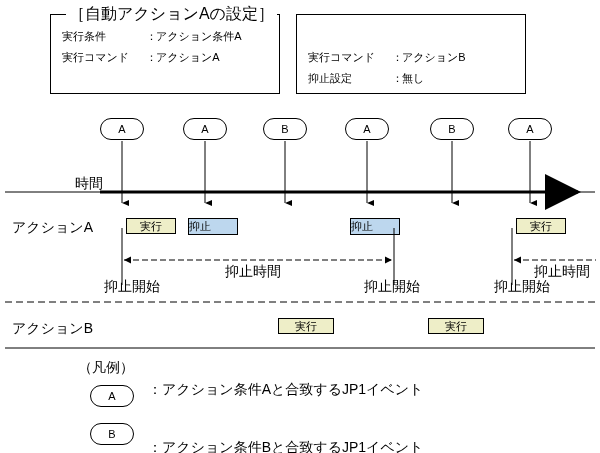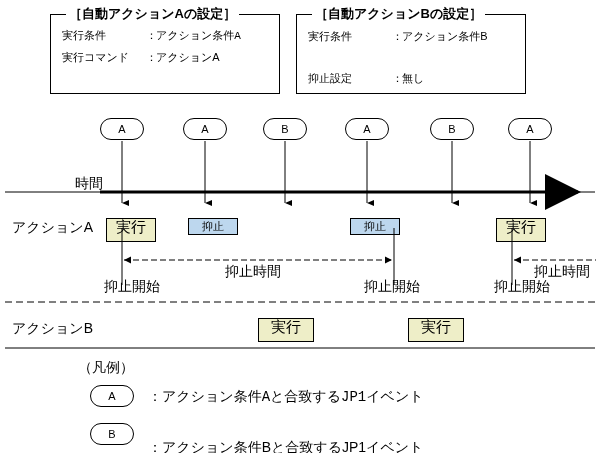--- a/index.html
+++ b/index.html
@@ -27,23 +27,22 @@
     position: absolute;
     border: 1px solid #000;
     background: #fff;
     box-sizing: border-box;
   }
   .setting-title {
     position: absolute;
     background: #fff;
     padding: 0 3px;
     white-space: nowrap;
-    font-size: 13px;
+    font-size: 16px;
     line-height: 12px;
-    font-weight: bold;
   }
   .setting-row {
     position: absolute;
     white-space: nowrap;
     font-size: 11px;
     line-height: 12px;
   }
   .row-label {
     display: inline-block;
     width: 84px;
@@ -68,64 +67,63 @@
   
   .lbl {
     position: absolute;
     white-space: nowrap;
     font-size: 14px;
     line-height: 12px;
   }
   
   .exec-box {
     position: absolute;
-    height: 24px;
+    height: 16px;
     border: 1px solid #000;
     background: #eeeec8;
     box-sizing: border-box;
     text-align: center;
     line-height: 15px;
-    font-size: 15px;
+    font-size: 11px;
+    margin-left: 20px;
   }
   .supp-box {
     position: absolute;
     height: 17px;
     border: 1px solid #000;
     background: #bdd7ee;
     box-sizing: border-box;
-    text-align: center;
     line-height: 15px;
     font-size: 11px;
   }
   svg.overlay {
     position: absolute;
     left: 0; top: 0;
     width: 600px;
     height: 453px;
     pointer-events: none;
   }
 </style>
 </head>
 <body>
 
 <div class="canvas">
 
   <div class="setting-box" style="left:50px; top:14px; width:230px; height:80px;"></div>
   <div class="setting-title" style="left:66px; top:8px;">［自動アクションAの設定］</div>
-  <div class="setting-row" style="left:62px; top:30px;font-family:Liberation Mono, monospace;">
+  <div class="setting-row" style="left:62px; top:30px;">
     <span class="row-label">実行条件</span><span class="row-colon">：</span><span>アクション条件A</span>
   </div>
   <div class="setting-row" style="left:62px; top:51px;">
     <span class="row-label">実行コマンド</span><span class="row-colon">：</span><span>アクションA</span>
   </div>
 
   <div class="setting-box" style="left:296px; top:14px; width:230px; height:80px;"></div>
-  <div class="setting-title" style="left:312px; top:8px;">［自動アクションBの設定］</div>
-  <div class="setting-row" style="left:308px; top:30px;">
-    <span class="row-label">実行条件</span><span class="row-colon">：</span><span>アクション条件B</span>
+  <div class="setting-row" style="left:308px; top:51px;">
+    <span class="row-label">実行コマンド</span><span class="row-colon">：</span><span>アクションB</span>
   </div>
   <div class="setting-row" style="left:308px; top:72px;">
     <span class="row-label">抑止設定</span><span class="row-colon">：</span><span>無し</span>
   </div>
 
   <div class="capsule" style="left:100px; top:118px;">A</div>
   <div class="capsule" style="left:183px; top:118px;">A</div>
   <div class="capsule" style="left:263px; top:118px;">B</div>
   <div class="capsule" style="left:345px; top:118px;">A</div>
   <div class="capsule" style="left:430px; top:118px;">B</div>
@@ -146,21 +144,21 @@
 
   <div class="lbl" style="left:104px; top:280px;">抑止開始</div>
   <div class="lbl" style="left:225px; top:265px;">抑止時間</div>
   <div class="lbl" style="left:364px; top:280px;">抑止開始</div>
   <div class="lbl" style="left:494px; top:280px;">抑止開始</div>
   <div class="lbl" style="left:534px; top:265px;">抑止時間</div>
 
   <div class="lbl" style="left:78px; top:361px;">（凡例）</div>
 
   <div class="capsule" style="left:90px; top:385px;">A</div>
-  <div class="lbl" style="left:148px; top:391px;font-family:Liberation Mono, monospace;">
+  <div class="lbl" style="left:148px; top:383px;">
     <span>：</span><span>アクション条件Aと合致するJP1イベント</span>
   </div>
 
   <div class="capsule" style="left:90px; top:423px;">B</div>
   <div class="lbl" style="left:148px; top:441px;">
     <span>：</span><span>アクション条件Bと合致するJP1イベント</span>
   </div>
 
   <svg class="overlay" viewBox="0 0 600 453">
     <defs>

